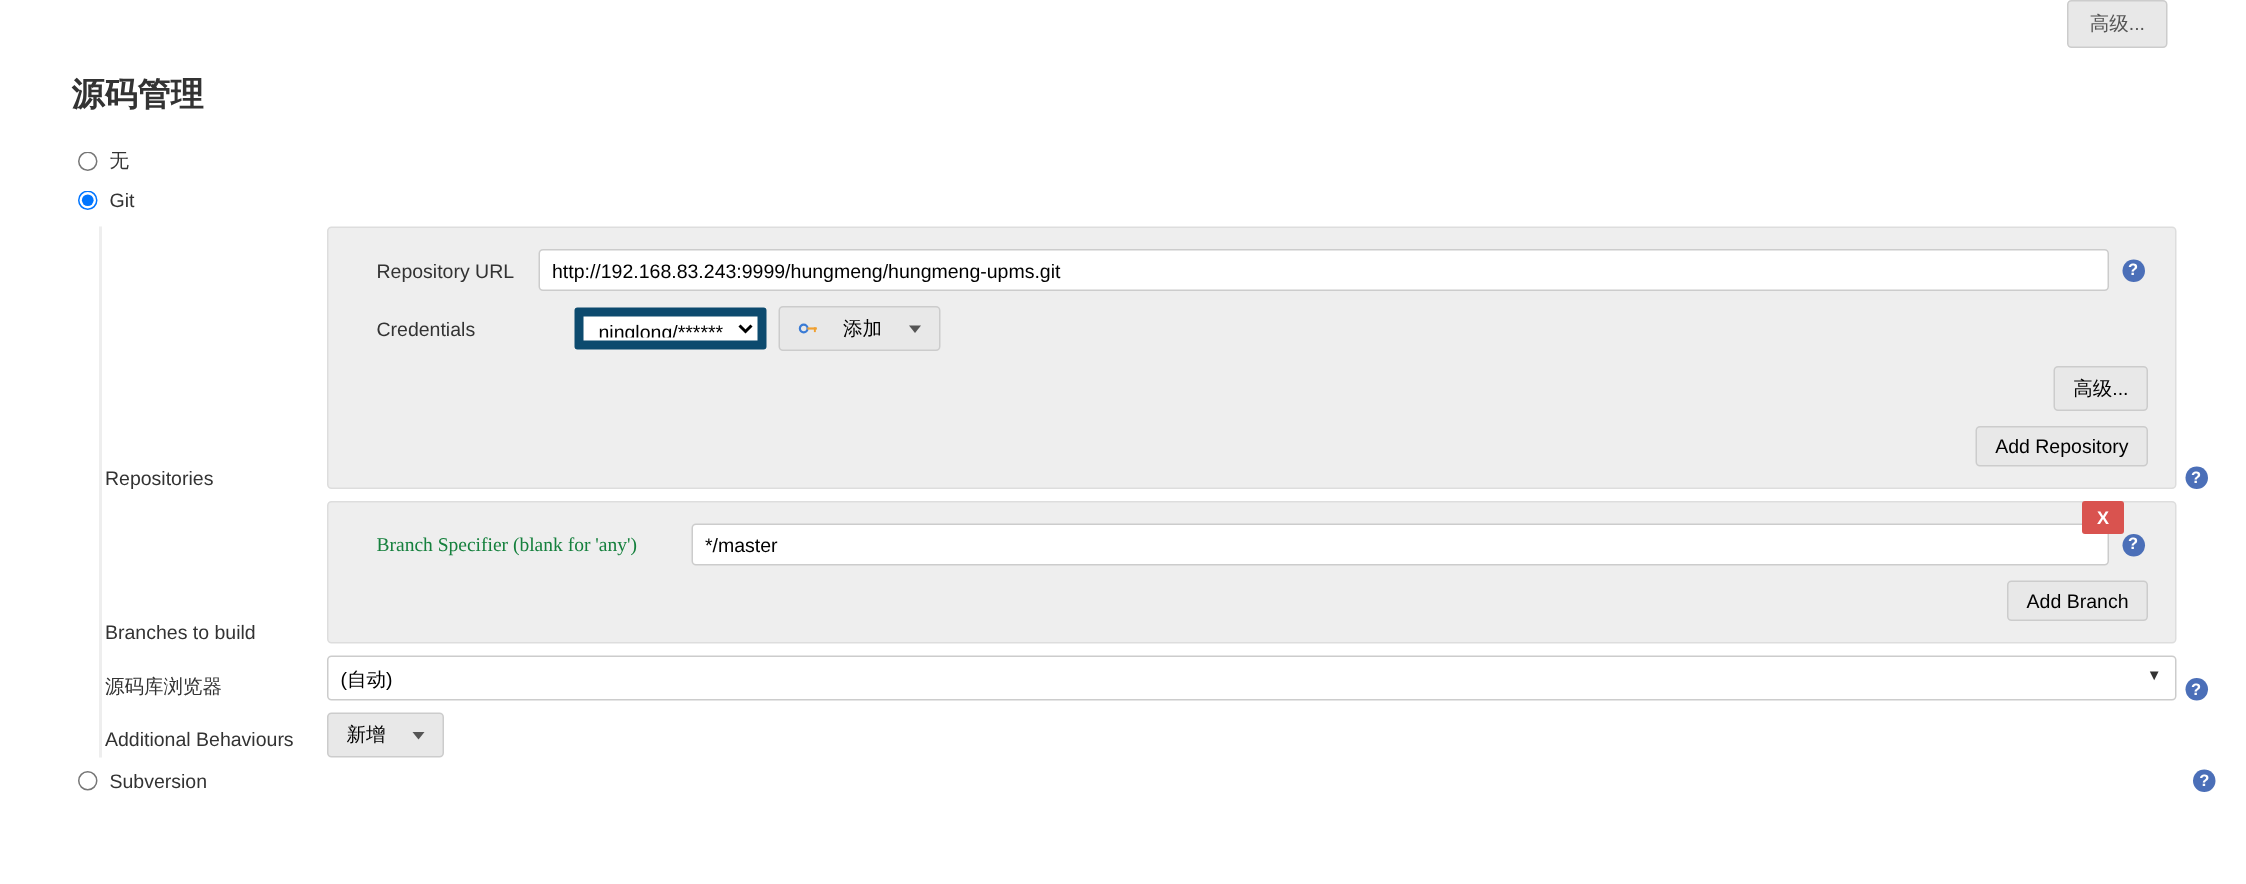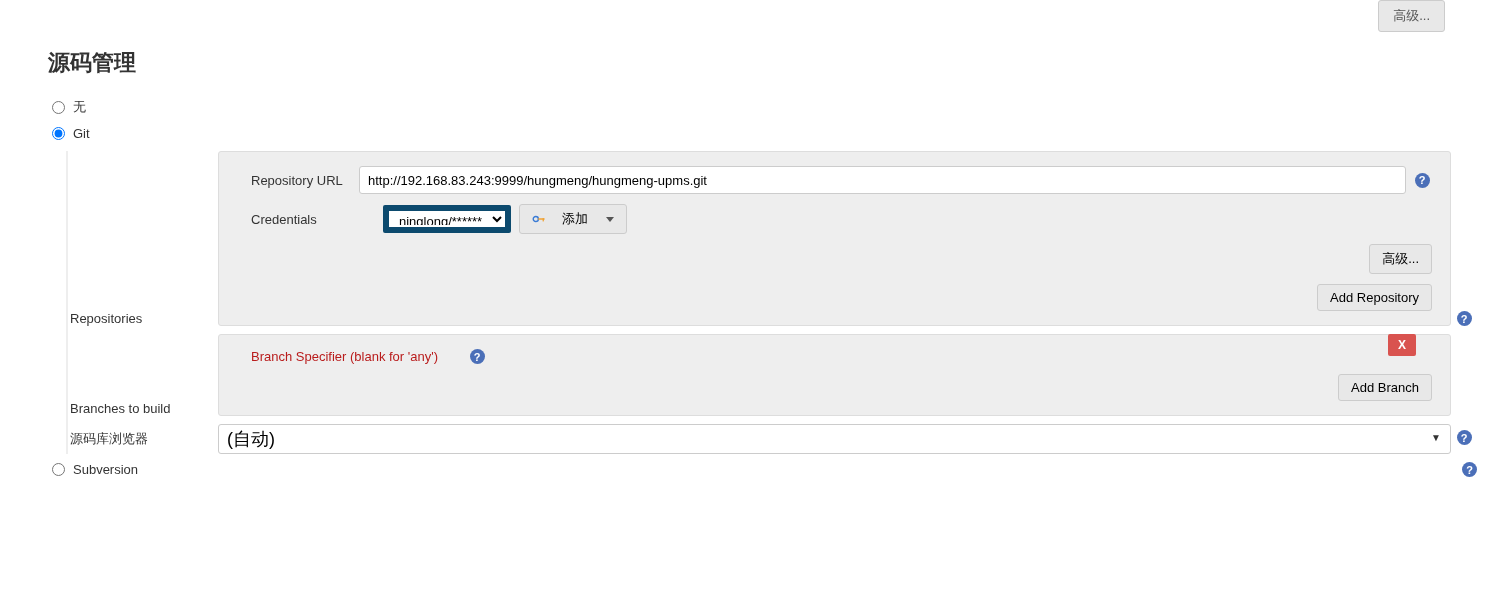--- a/index.html
+++ b/index.html
@@ -9,32 +9,32 @@
 .section-title { font-size: 22px; font-weight: bold; margin: 48px 0 20px 0; }
 .radio-row { display: flex; align-items: center; margin: 10px 0 10px 4px; }
 .radio-row input[type=radio] { margin-right: 8px; }
 .indent { margin-left: 18px; border-left: 2px solid #eee; padding-left: 0; }
 .config-row { display: flex; align-items: flex-end; margin-bottom: 8px; }
 .field-label { width: 150px; padding: 12px 0 0 2px; color: #333; flex-shrink: 0; }
 .field-body { flex: 1; border-radius: 29px; }
 .panel { background: #eee; border: 1px solid #ddd; border-radius: 3px; padding: 14px 18px 14px 32px; position: relative; }
 .panel-row { display: flex; align-items: center; margin-bottom: 10px; }
 .panel-label { width: 108px; color: #333; flex-shrink: 0; }
-.branch-label { width: 210px; color: #b91c1c; flex-shrink: 0; }
+.branch-label { width: 210px; color: #15803d; flex-shrink: 0; font-family: Liberation Serif, serif; }
 .text-input { flex: 1; height: 28px; border: 1px solid #ccc; border-radius: 3px; padding: 0 8px; font-size: 13px; background: #fff; }
 .select-input { height: 28px; border: 6px solid #0c4a6e; border-radius: 2px; padding: 2px 6px; font-size: 13px; background: #fff; min-width: 124px; margin-left: 24px; }
 .btn { background: #e8e8e8; border: 1px solid #ccc; border-radius: 3px; padding: 5px 12px; font-size: 13px; cursor: pointer; display: inline-flex; align-items: center; gap: 16px; }
 .btn-row-right { display: flex; justify-content: flex-end; gap: 0; margin-top: 6px; }
 .help-col { width: 26px; display: flex; justify-content: center; padding-top: 8px; flex-shrink: 0; }
 .help-icon { width: 15px; height: 15px; border-radius: 50%; background: #4b6fb8; color: #fff; font-size: 11px; font-weight: bold; display: inline-flex; align-items: center; justify-content: center; cursor: pointer; }
 .help-inline { width: 20px; display: flex; justify-content: center; align-items: center; margin-left: 6px; flex-shrink: 0; }
 .close-x { position: absolute; top: -1px; right: 34px; width: 28px; height: 22px; background: #d9534f; color: #fff; display: flex; align-items: center; justify-content: center; font-weight: bold; border-radius: 2px; cursor: pointer; font-size: 12px; }
 .key-icon { width: 14px; height: 8px; display: inline-block; }
 .caret { display: inline-block; width: 0; height: 0; border-left: 4px solid transparent; border-right: 4px solid transparent; border-top: 5px solid #555; margin-left: 2px; }
-.wide-select { width: 100%; height: 30px; border: 1px solid #ccc; border-radius: 3px; padding: 2px 8px; font-size: 18px; background: #fff; }
+.wide-select { width: 100%; height: 30px; border: 1px solid #ccc; border-radius: 3px; padding: 2px 8px; font-size: 13px; background: #fff; }
 .wide-select-wrap { flex: 1; position: relative; }
 .wide-select-wrap::after { content: "▼"; position: absolute; right: 10px; top: 8px; font-size: 10px; color: #333; pointer-events: none; }
 .cred-group { display: flex; align-items: center; gap: 8px; }
 </style>
 </head>
 <body>
 
 <div class="page">
   <button class="top-btn">高级...</button>
 
@@ -93,44 +93,55 @@
         </div>
     </div>
 
     <div class="config-row">
       <div class="field-label">Branches to build</div>
       <div class="field-body">
         <div class="panel">
           <div class="close-x">X</div>
           <div class="panel-row">
             <div class="branch-label">Branch Specifier (blank for 'any')</div>
+            <input class="text-input" type="text" value="*/master" style="">
             <div class="help-inline">
                 <span class="help-icon">?</span>
               </div>
           </div>
           <div class="btn-row-right">
             <button class="btn">Add Branch</button>
           </div>
         </div>
       </div>
       <div class="help-col"></div>
     </div>
 
-    <div class="config-row" style="align-items:flex-start">
+    <div class="config-row" style="align-items:flex-end">
       <div class="field-label" style="padding-top:6px">源码库浏览器</div>
       <div class="field-body wide-select-wrap">
         <select class="wide-select" style="appearance:none;-webkit-appearance:none;">
           <option>(自动)</option>
         </select>
       </div>
       <div class="help-col" style="padding-top:6px">
           <span class="help-icon">?</span>
         </div>
     </div>
 
+    <div class="config-row" style="align-items:center">
+      <div class="field-label" style="padding-top:4px">Additional Behaviours</div>
+      <div class="field-body">
+        <button class="btn">
+          <span>新增</span>
+          <span class="caret"></span>
+        </button>
+      </div>
+      <div class="help-col"></div>
+    </div>
 
   </div>
 
   <div class="radio-row" style="margin-top:4px">
     <input type="radio" name="scm" style="">
     <label>Subversion</label>
     <div style="flex:1"></div>
     <span class="help-icon">?</span>
   </div>
 

